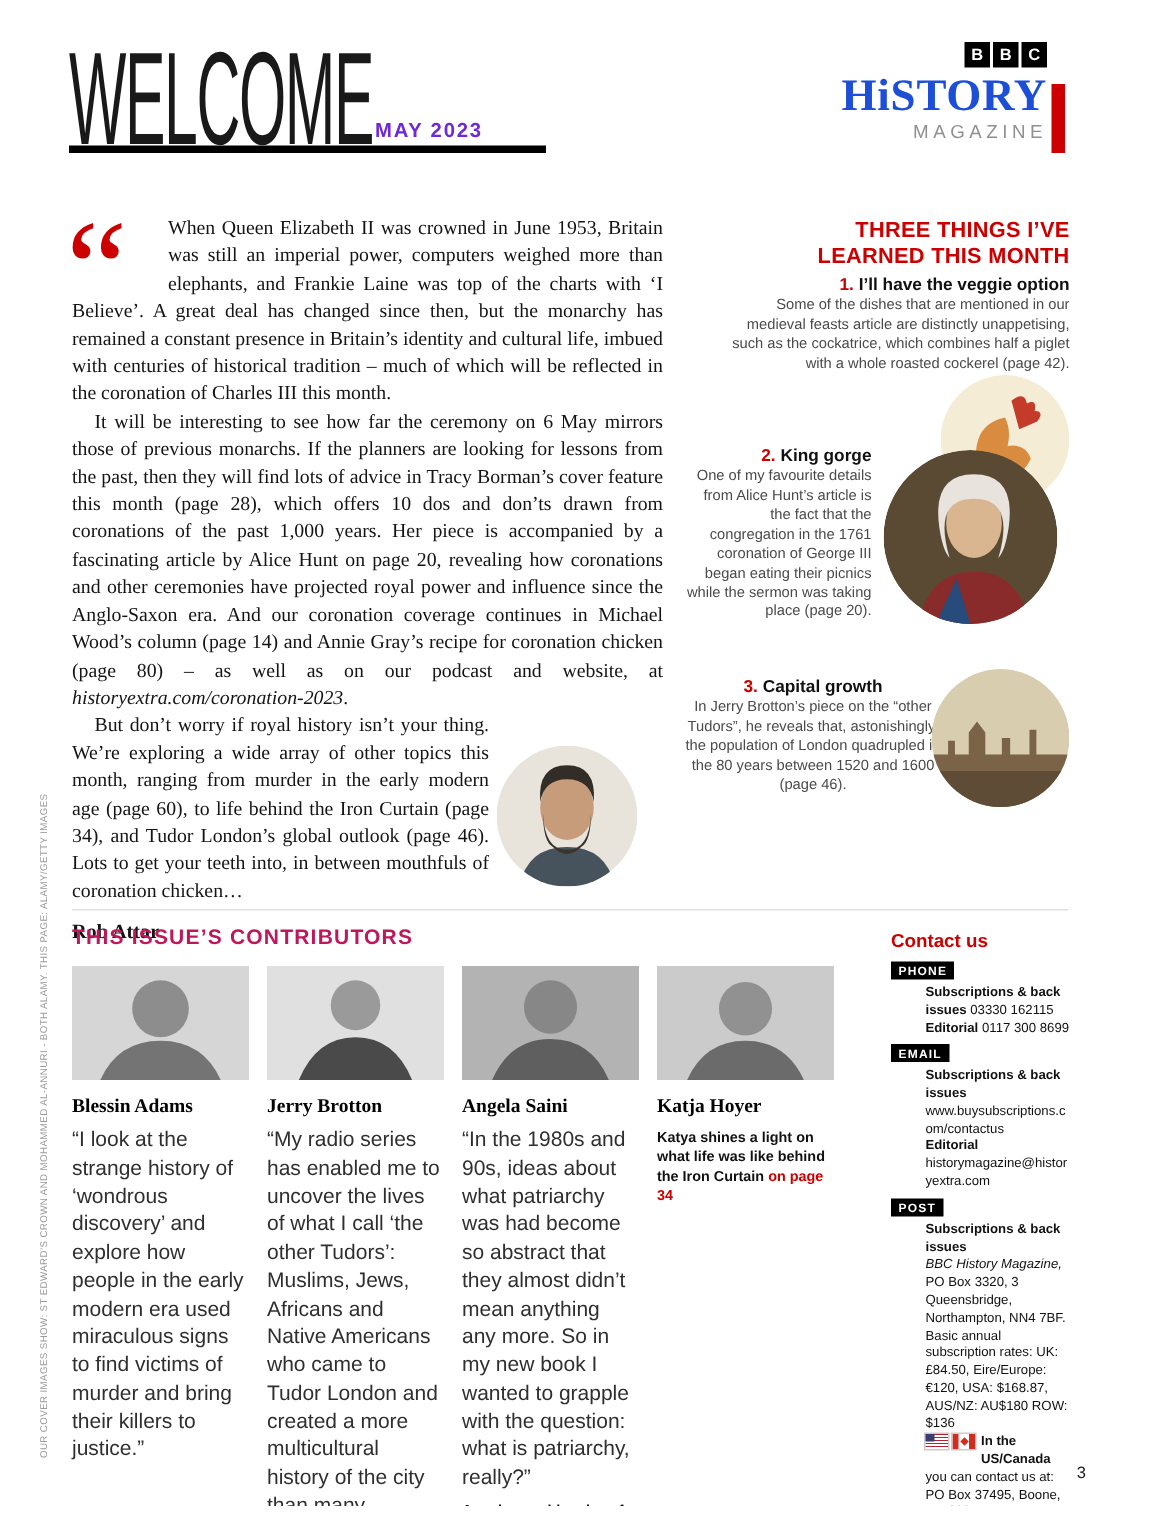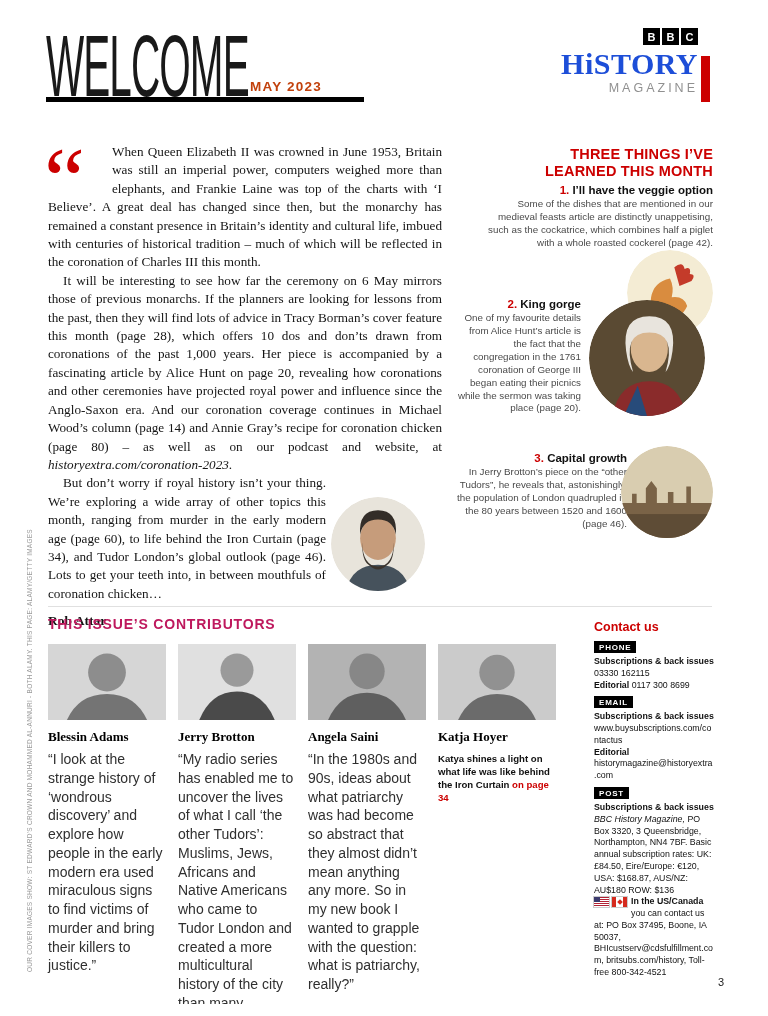--- a/index.html
+++ b/index.html
@@ -16,21 +16,21 @@
     font-size:6.5px; letter-spacing:.25px; color:#9a9a9a; white-space:nowrap;
   }
 
   
   .welcome {
     position:absolute; left:46px; top:22px;
     font-size:88px; font-weight:400; letter-spacing:-2px; line-height:1;
     transform:scaleX(.46); transform-origin:0 0; color:#191919;
   }
   .title-rule { position:absolute; left:46px; top:97px; width:318px; height:5px; background:#000; }
-  .issue-date { position:absolute; left:250px; top:79px; font-size:13.5px; font-weight:700; letter-spacing:1.2px; color:#c2410c; }
+  .issue-date { position:absolute; left:250px; top:79px; font-size:13.5px; font-weight:700; letter-spacing:1.2px; color:#6d28d9; }
 
   .brand { position:absolute; top:28px; right:70px; text-align:right; }
   .bbc-row { display:flex; gap:2px; justify-content:flex-end; margin-bottom:3px; }
   .bbc-block { width:17px; height:17px; background:#000; color:#fff; font-weight:700; font-size:11px; display:flex; align-items:center; justify-content:center; }
   .brand-history { font-family:"Liberation Serif", serif; font-weight:700; font-size:30px; color:#1d4ed8; letter-spacing:.5px; line-height:1.05; }
   .brand-magazine { font-size:12.5px; color:#909090; letter-spacing:3px; margin-top:1px; }
   .red-bar { position:absolute; top:56px; right:58px; width:9px; height:46px; background:#c00; }
 
   
   .editorial {
@@ -55,41 +55,41 @@
   .three-things { position:absolute; left:455px; top:146px; width:260px; height:440px; }
   .tt-title { position:absolute; top:0; right:2px; width:182px; text-align:right; color:#c00; font-size:14.5px; line-height:1.15; font-weight:700; letter-spacing:.2px; }
   .tt-item { position:absolute; text-align:right; }
   .tt-head { font-size:11.5px; font-weight:700; color:#111; }
   .tt-num { color:#c00; }
   .tt-body { font-size:9.8px; line-height:1.32; color:#4a4a4a; margin-top:2px; }
   .tt-item-1 { top:38px; right:2px; width:232px; }
   .tt-circle-1 { position:absolute; top:104px; right:2px; width:86px; height:86px; }
   .tt-item-2 { top:152px; left:2px; width:124px; }
   .tt-circle-2 { position:absolute; top:154px; right:10px; width:116px; height:116px; }
-  .tt-item-3 { top:306px; left:2px; width:170px; }
+  .tt-item-3 { top:306px; left:2px; width:170px;text-align:center; }
   .tt-circle-3 { position:absolute; top:300px; right:2px; width:92px; height:92px; }
 
   
   .bottom-rule { position:absolute; left:48px; top:606px; width:664px; height:1px; background:#e0e0e0; }
 
   .contributors { position:absolute; left:48px; top:616px; width:528px; }
   .contrib-title { color:#be185d; font-size:14px; letter-spacing:.8px; font-weight:700; margin-bottom:12px; }
   .contrib-grid { display:grid; grid-template-columns:repeat(4,118px); column-gap:12px; }
   .photo { width:118px; height:76px; background:#bdbdbd; }
   .photo svg { display:block; width:100%; height:100%; }
   .c-name { font-family:"Liberation Serif", serif; font-weight:700; font-size:13px; margin:9px 0 5px; color:#000; }
   .c-quote { font-size:14px; line-height:1.34; color:#2f2f2f; }
   .c-summary { font-size:9.6px; line-height:1.34; font-weight:700; margin-top:8px; color:#111; }
   .red { color:#c00; }
 
   
   .contact { position:absolute; left:594px; top:620px; width:120px; }
   .contact-title { color:#c00; font-size:12.5px; font-weight:700; margin-bottom:2px; }
   .chip { display:inline-block; background:#000; color:#fff; font-size:8px; font-weight:700; letter-spacing:.8px; padding:2px 5px 1px; margin:5px 0 3px; }
-  .c-line { font-size:8.8px; line-height:1.34; color:#111; overflow-wrap:anywhere; }
+  .c-line { font-size:8.8px; line-height:1.34; color:#111; overflow-wrap:anywhere;margin-left:23px; }
   .c-line .b { font-weight:700; }
   .c-line .i { font-style:italic; }
   .flags { float:left; display:flex; gap:3px; align-items:center; margin:1px 4px 1px 0; }
   .flag { width:15px; height:10px; position:relative; outline:.5px solid #ccc; }
   .flag-us { background:repeating-linear-gradient(#b22234 0 1px, #fff 1px 2px); }
   .flag-us::after { content:""; position:absolute; left:0; top:0; width:6px; height:5px; background:#3c3b6e; }
   .flag-ca { background:#fff; border-left:4px solid #d52b1e; border-right:4px solid #d52b1e; }
   .flag-ca::after { content:""; position:absolute; left:50%; top:50%; width:4px; height:4px; background:#d52b1e; transform:translate(-50%,-50%) rotate(45deg); }
 
   .page-number { position:absolute; right:44px; bottom:16px; font-size:11px; color:#222; }

